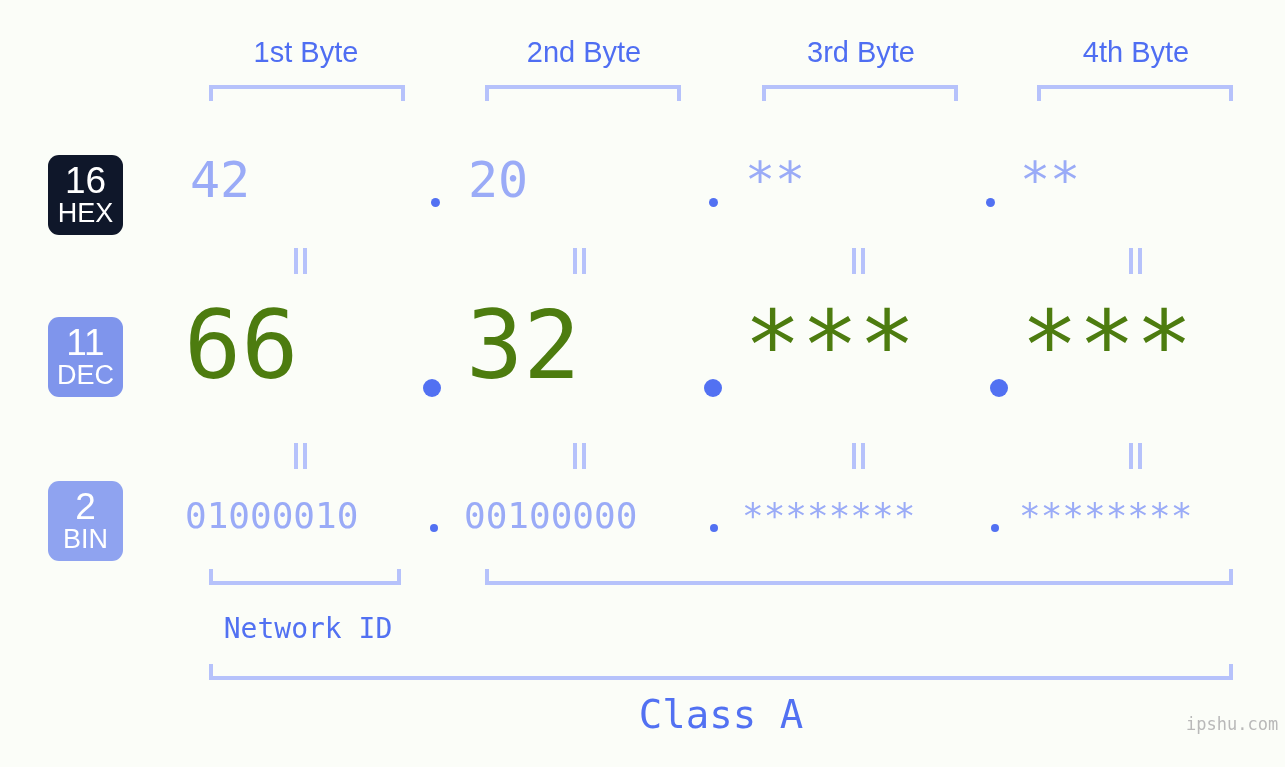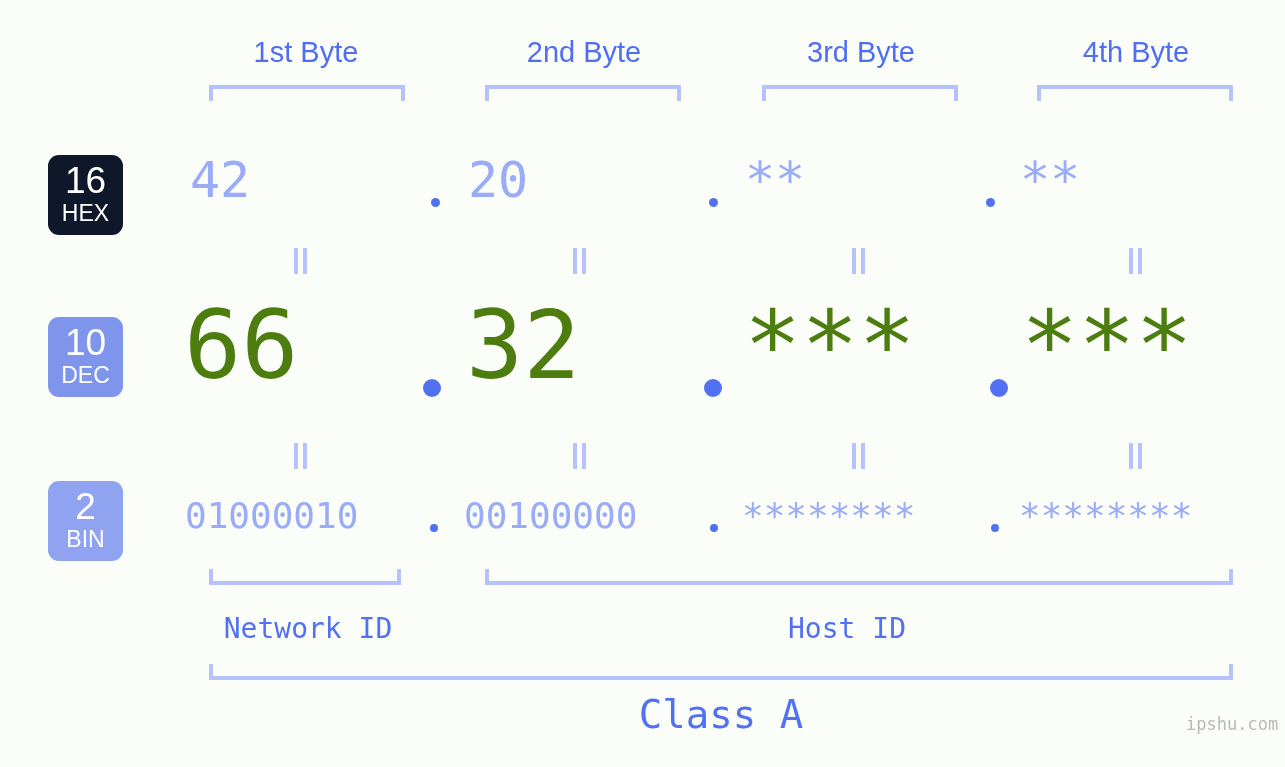--- a/index.html
+++ b/index.html
@@ -55,21 +55,21 @@
     padding-top:6px;
   }
   .badge .num{
     display:block;
     font-size:37px;
     line-height:40px;
     font-weight:400;
   }
   .badge .nm{
     display:block;
-    font-size:23px;
+    font-size:27px;
     line-height:24px;
     font-weight:400;
   }
 
   
   .cell{
     text-align:left;
     white-space:nowrap;
     font-family:"DejaVu Sans Mono", monospace;
   }
@@ -144,21 +144,21 @@
   <div class="abs brk brk-down" style="left:209px;top:85px;width:196px;"></div>
   <div class="abs brk brk-down" style="left:485px;top:85px;width:196px;"></div>
   <div class="abs brk brk-down" style="left:762px;top:85px;width:196px;"></div>
   <div class="abs brk brk-down" style="left:1037px;top:85px;width:196px;"></div>
 
   <div class="abs badge" style="left:48px;top:155px;background:#0f172a;">
     <span class="num">16</span>
     <span class="nm">HEX</span>
   </div>
   <div class="abs badge" style="left:48px;top:317px;background:#7f95ec;">
-    <span class="num">10</span>
+    <span class="num">11</span>
     <span class="nm">DEC</span>
   </div>
   <div class="abs badge" style="left:48px;top:481px;background:#8fa3f0;">
     <span class="num">2</span>
     <span class="nm">BIN</span>
   </div>
 
   <div class="abs row-hex">
     <div class="abs cell" style="left:190px;top:152px;width:232px;">42</div>
     <div class="abs cell" style="left:468px;top:152px;width:232px;">20</div>
@@ -223,20 +223,19 @@
 
     <div class="abs dot" style="left:430px;top:524px;width:8px;height:8px;"></div>
     <div class="abs dot" style="left:710px;top:524px;width:8px;height:8px;"></div>
     <div class="abs dot" style="left:991px;top:524px;width:8px;height:8px;"></div>
   </div>
 
   <div class="abs brk brk-up" style="left:209px;top:569px;width:192px;"></div>
   <div class="abs brk brk-up" style="left:485px;top:569px;width:748px;"></div>
 
   <div class="abs grplabel" style="left:192px;top:612px;width:232px;">Network ID</div>
-  <div class="abs grplabel" style="left:731px;top:612px;width:232px;">Host ID</div>
 
   <div class="abs brk brk-up" style="left:209px;top:664px;width:1024px;"></div>
   <div class="abs classlabel" style="left:209px;top:692px;width:1024px;">Class A</div>
 
   <div class="abs watermark" style="left:1186px;top:714px;">ipshu.com</div>
 
 </div>
 
 </body></html>

